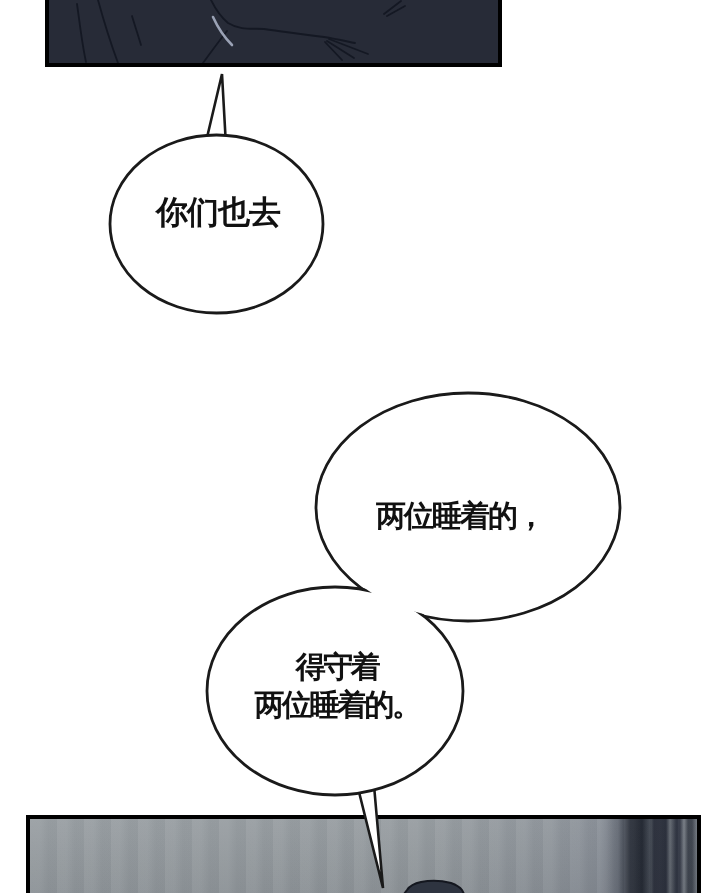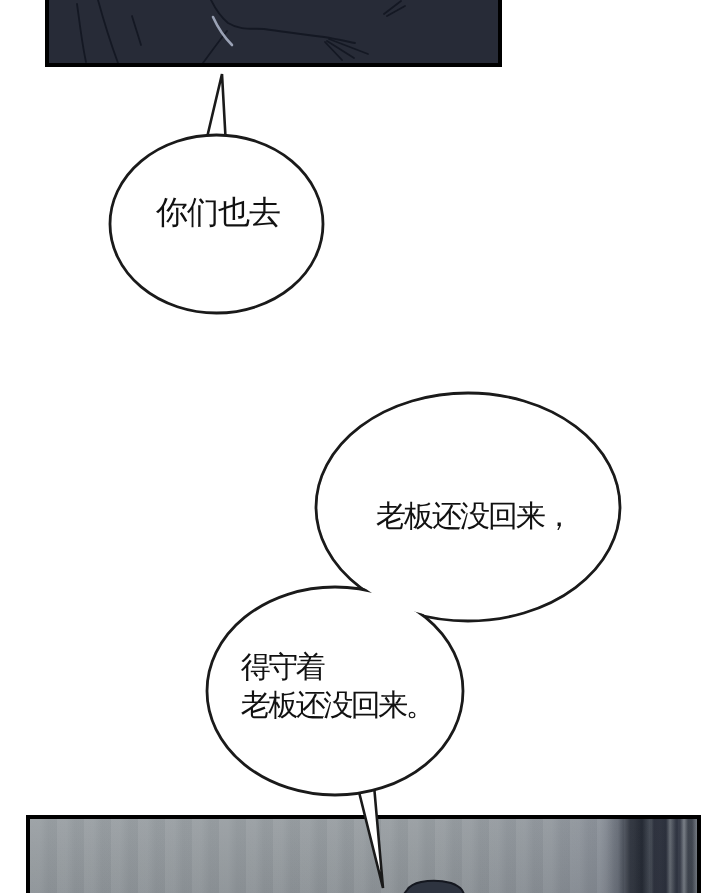--- a/index.html
+++ b/index.html
@@ -25,25 +25,25 @@
         #9ba1a5 0px, #999fa3 400px, #949aa0 520px, #8d939b 570px,
         #6f757f 588px, #2e333d 600px, #262b35 612px, #4a505a 620px,
         #272c38 624px, #2a2f3b 636px, #6a7078 640px, #333845 646px,
         #333845 650px, #757b83 654px, #3a404a 658px, #3f454f 662px, #7a8088 667px);
   }
   
   .overlay{position:absolute;left:0;top:0;width:720px;height:893px;z-index:2;}
   
   .bubble-text{
     position:absolute;z-index:3;color:#111111;
-    font-family:"DejaVu Sans",sans-serif;font-weight:400;
+    font-family:"DejaVu Sans",sans-serif;font-weight:700;
   }
   .bt1{left:156px;top:193px;font-size:32px;line-height:38px;letter-spacing:-1px;}
   .bt2{left:376px;top:499px;font-size:30px;line-height:34px;letter-spacing:-2px;}
-  .bt3{left:337px;top:648px;transform:translateX(-50%);text-align:left;
+  .bt3{left:337px;top:648px;transform:translateX(-50%);text-align:center;
        font-size:30px;line-height:38px;letter-spacing:-2.5px;}
 </style>
 </head>
 <body>
 
 <div class="stage">
 
   <div class="top-panel"></div>
 
   <div class="bottom-panel"></div>
@@ -82,21 +82,21 @@
     <ellipse cx="335" cy="691" rx="128" ry="104" fill="#ffffff" stroke="#1a1a1a" stroke-width="2.8"></ellipse>
 
     <ellipse cx="468" cy="507" rx="150" ry="112" fill="#ffffff"></ellipse>
   </svg>
 
   <div class="bubble-text bt1">
     <div>你们也去</div>
   </div>
 
   <div class="bubble-text bt2">
-    <div>老板还没回来，</div>
+    <div>两位睡着的，</div>
   </div>
 
   <div class="bubble-text bt3">
     <div>得守着</div>
-    <div>老板还没回来。</div>
+    <div>两位睡着的。</div>
   </div>
 
 </div>
 
 </body></html>

